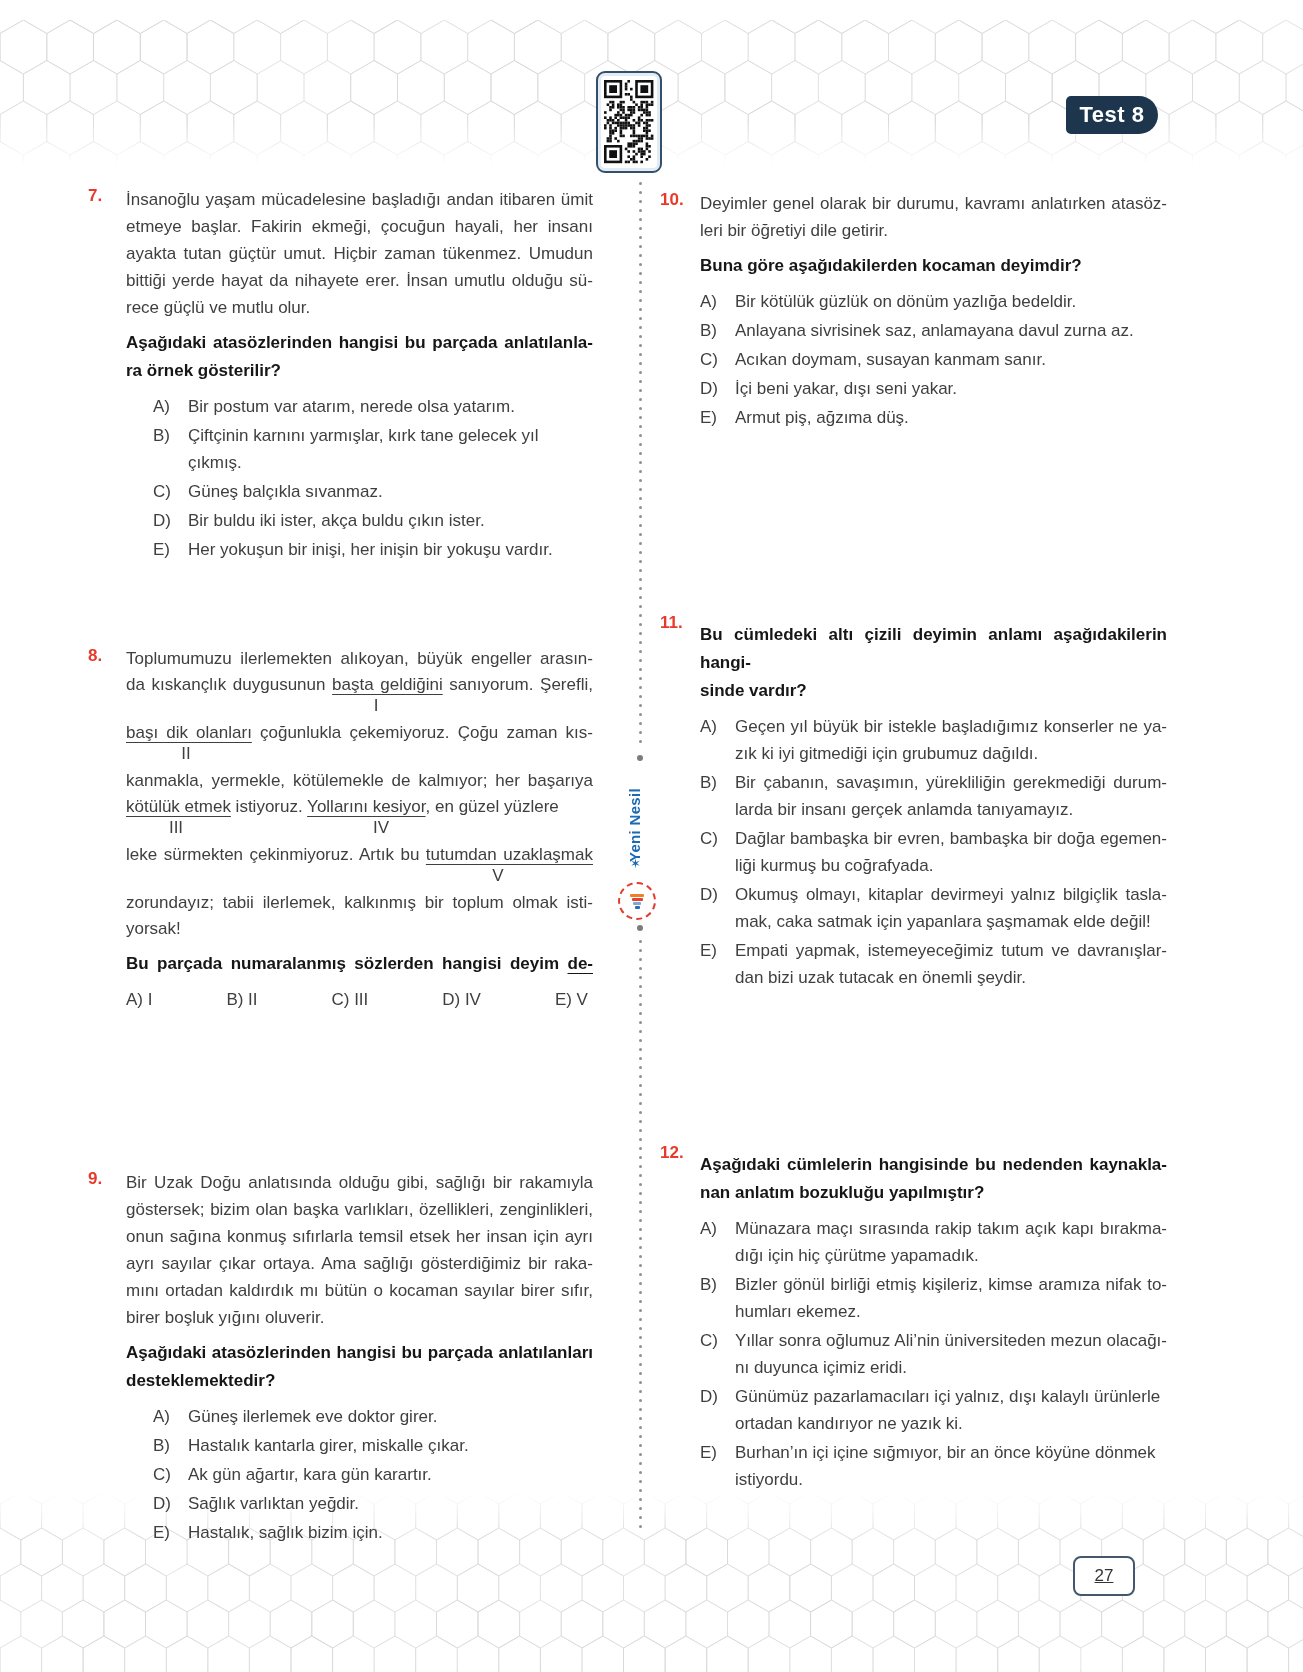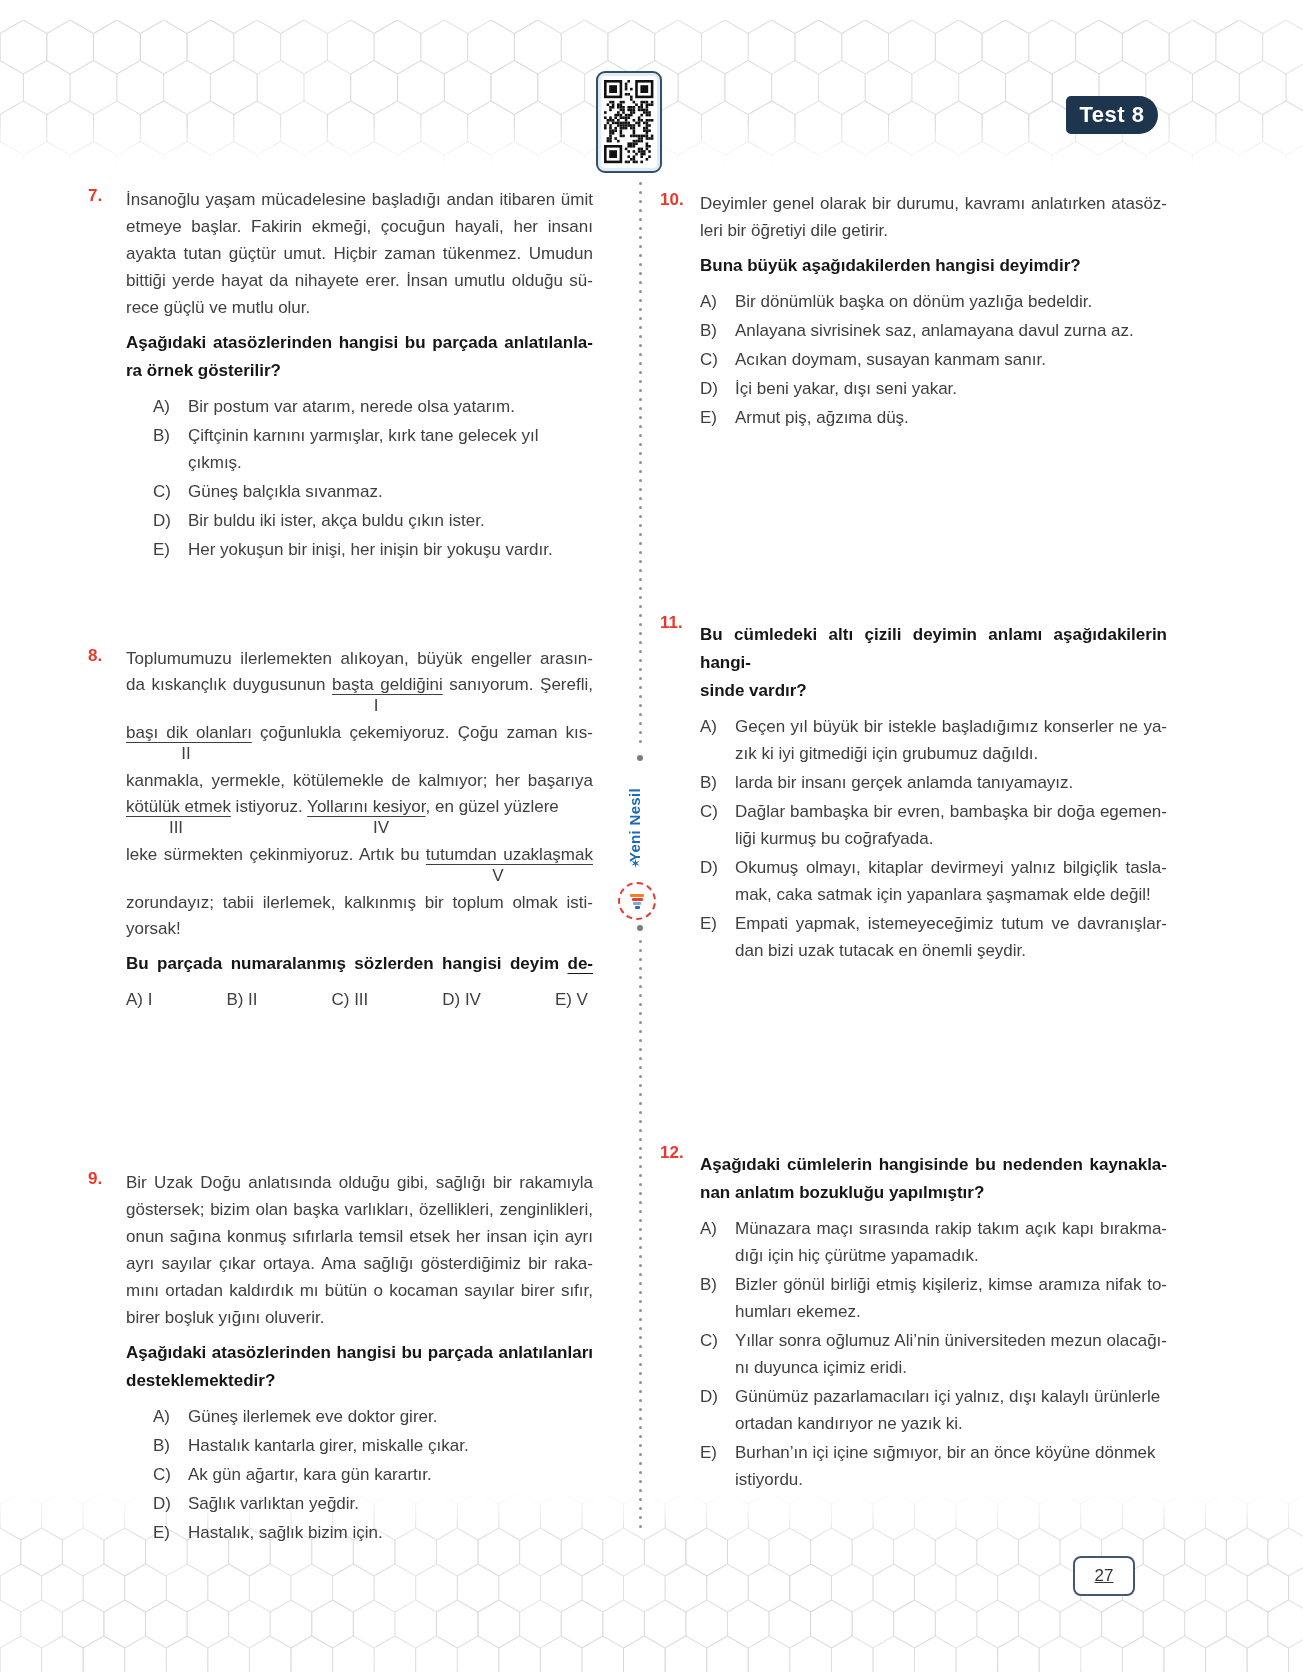--- a/index.html
+++ b/index.html
@@ -946,27 +946,27 @@
 </div>
 
 <div class="q col-right" style="left:660px;top:190px;width:507px;">
   <span class="qnum">10.</span>
   <div class="qbody">
     <div class="passage">
         <div class="tline j"><span>Deyimler genel olarak bir durumu, kavramı anlatırken atasöz-</span></div>
         <div class="tline endl"><span>leri bir öğretiyi dile getirir.</span></div>
       </div>
     <div class="stem">
-        <div class="tline endl"><span>Buna büyük aşağıdakilerden hangisi deyimdir?</span></div>
+        <div class="tline endl"><span>Buna göre aşağıdakilerden kocaman deyimdir?</span></div>
       </div>
     <div class="opts">
         <div class="opt">
           <span class="olabel">A)</span>
           <div class="obody">
-            <div class="tline endl"><span>Bir dönümlük başka on dönüm yazlığa bedeldir.</span></div>
+            <div class="tline endl"><span>Bir kötülük güzlük on dönüm yazlığa bedeldir.</span></div>
           </div>
         </div>
         <div class="opt">
           <span class="olabel">B)</span>
           <div class="obody">
             <div class="tline endl"><span>Anlayana sivrisinek saz, anlamayana davul zurna az.</span></div>
           </div>
         </div>
         <div class="opt">
           <span class="olabel">C)</span>
@@ -1001,20 +1001,21 @@
         <div class="opt">
           <span class="olabel">A)</span>
           <div class="obody">
             <div class="tline j"><span>Geçen yıl büyük bir istekle başladığımız konserler ne ya-</span></div>
             <div class="tline endl"><span>zık ki iyi gitmediği için grubumuz dağıldı.</span></div>
           </div>
         </div>
         <div class="opt">
           <span class="olabel">B)</span>
           <div class="obody">
+            <div class="tline j"><span>Bir çabanın, savaşımın, yürekliliğin gerekmediği durum-</span></div>
             <div class="tline endl"><span>larda bir insanı gerçek anlamda tanıyamayız.</span></div>
           </div>
         </div>
         <div class="opt">
           <span class="olabel">C)</span>
           <div class="obody">
             <div class="tline j"><span>Dağlar bambaşka bir evren, bambaşka bir doğa egemen-</span></div>
             <div class="tline endl"><span>liği kurmuş bu coğrafyada.</span></div>
           </div>
         </div>

